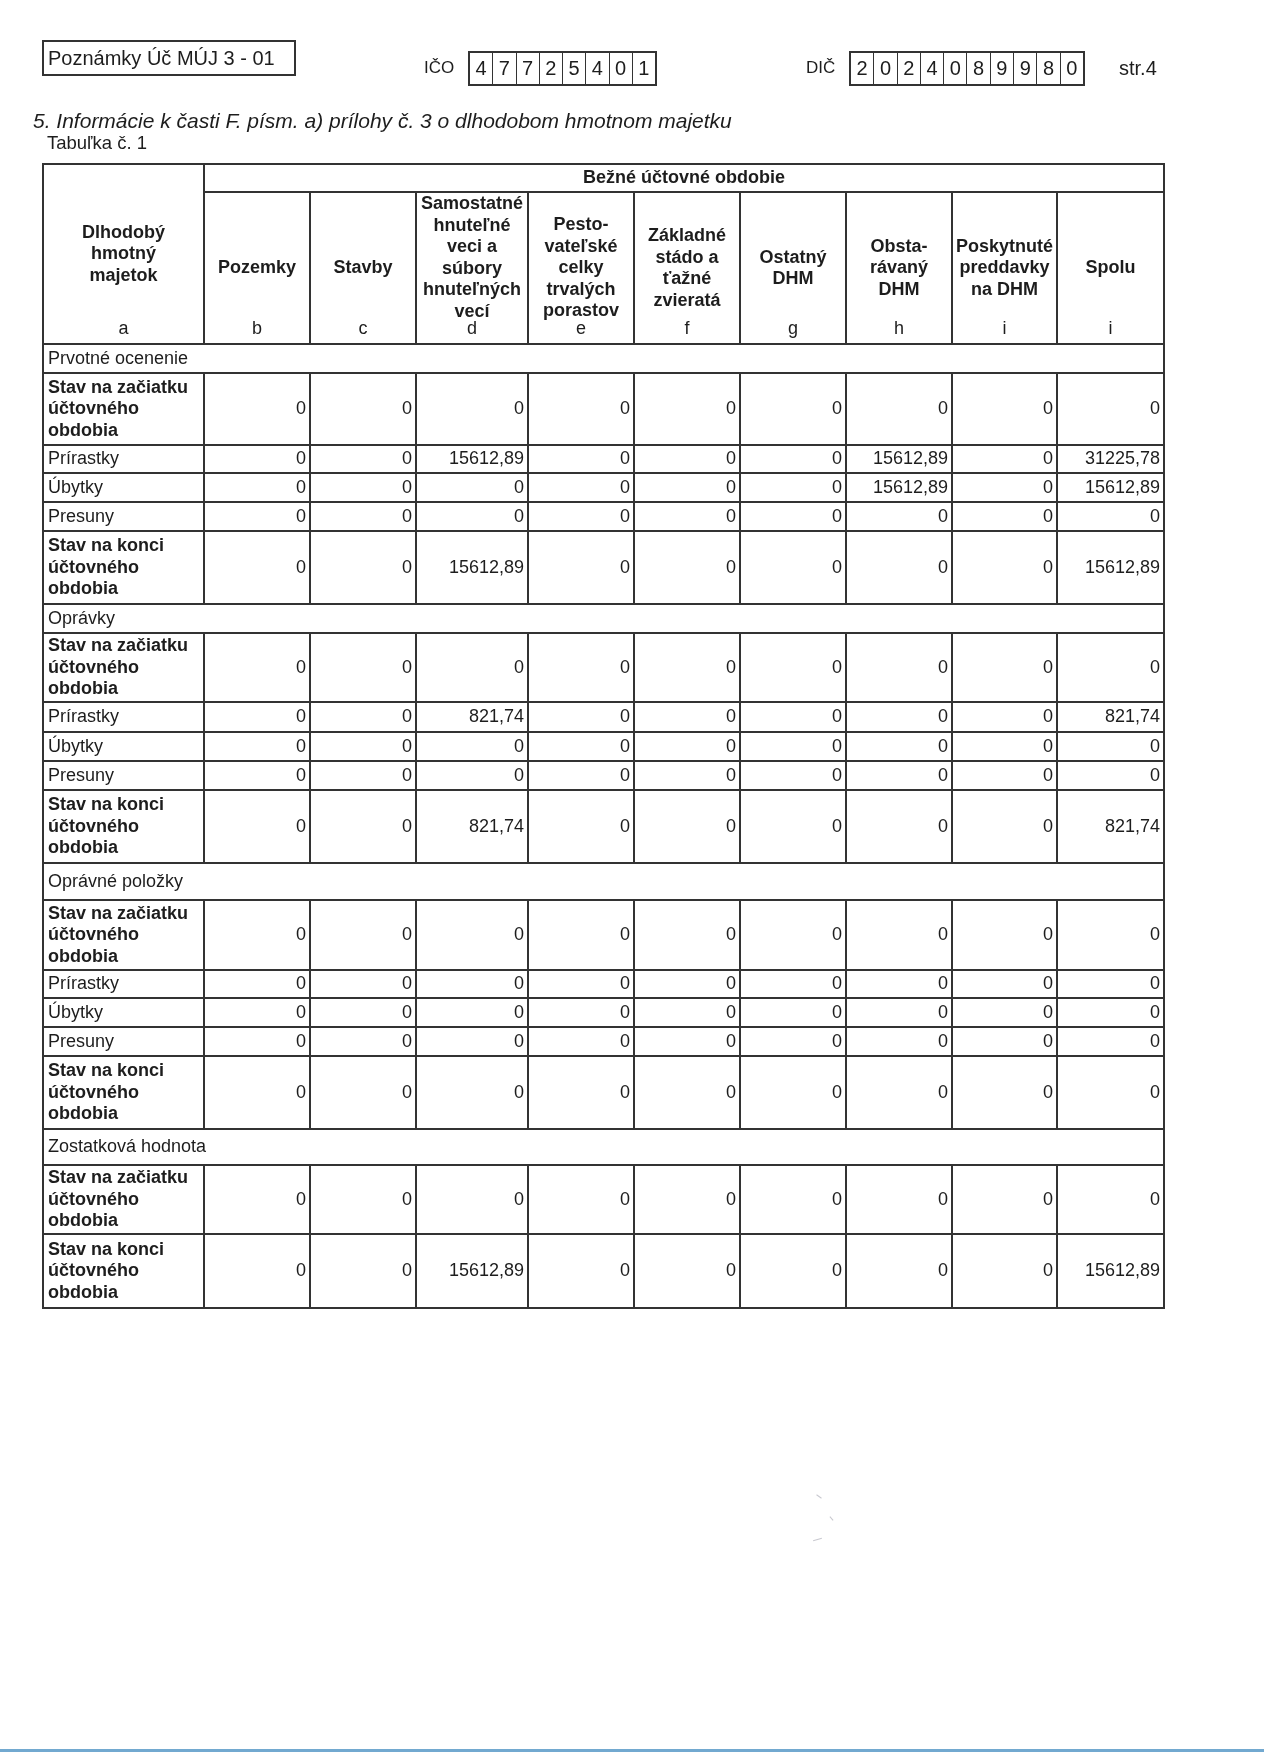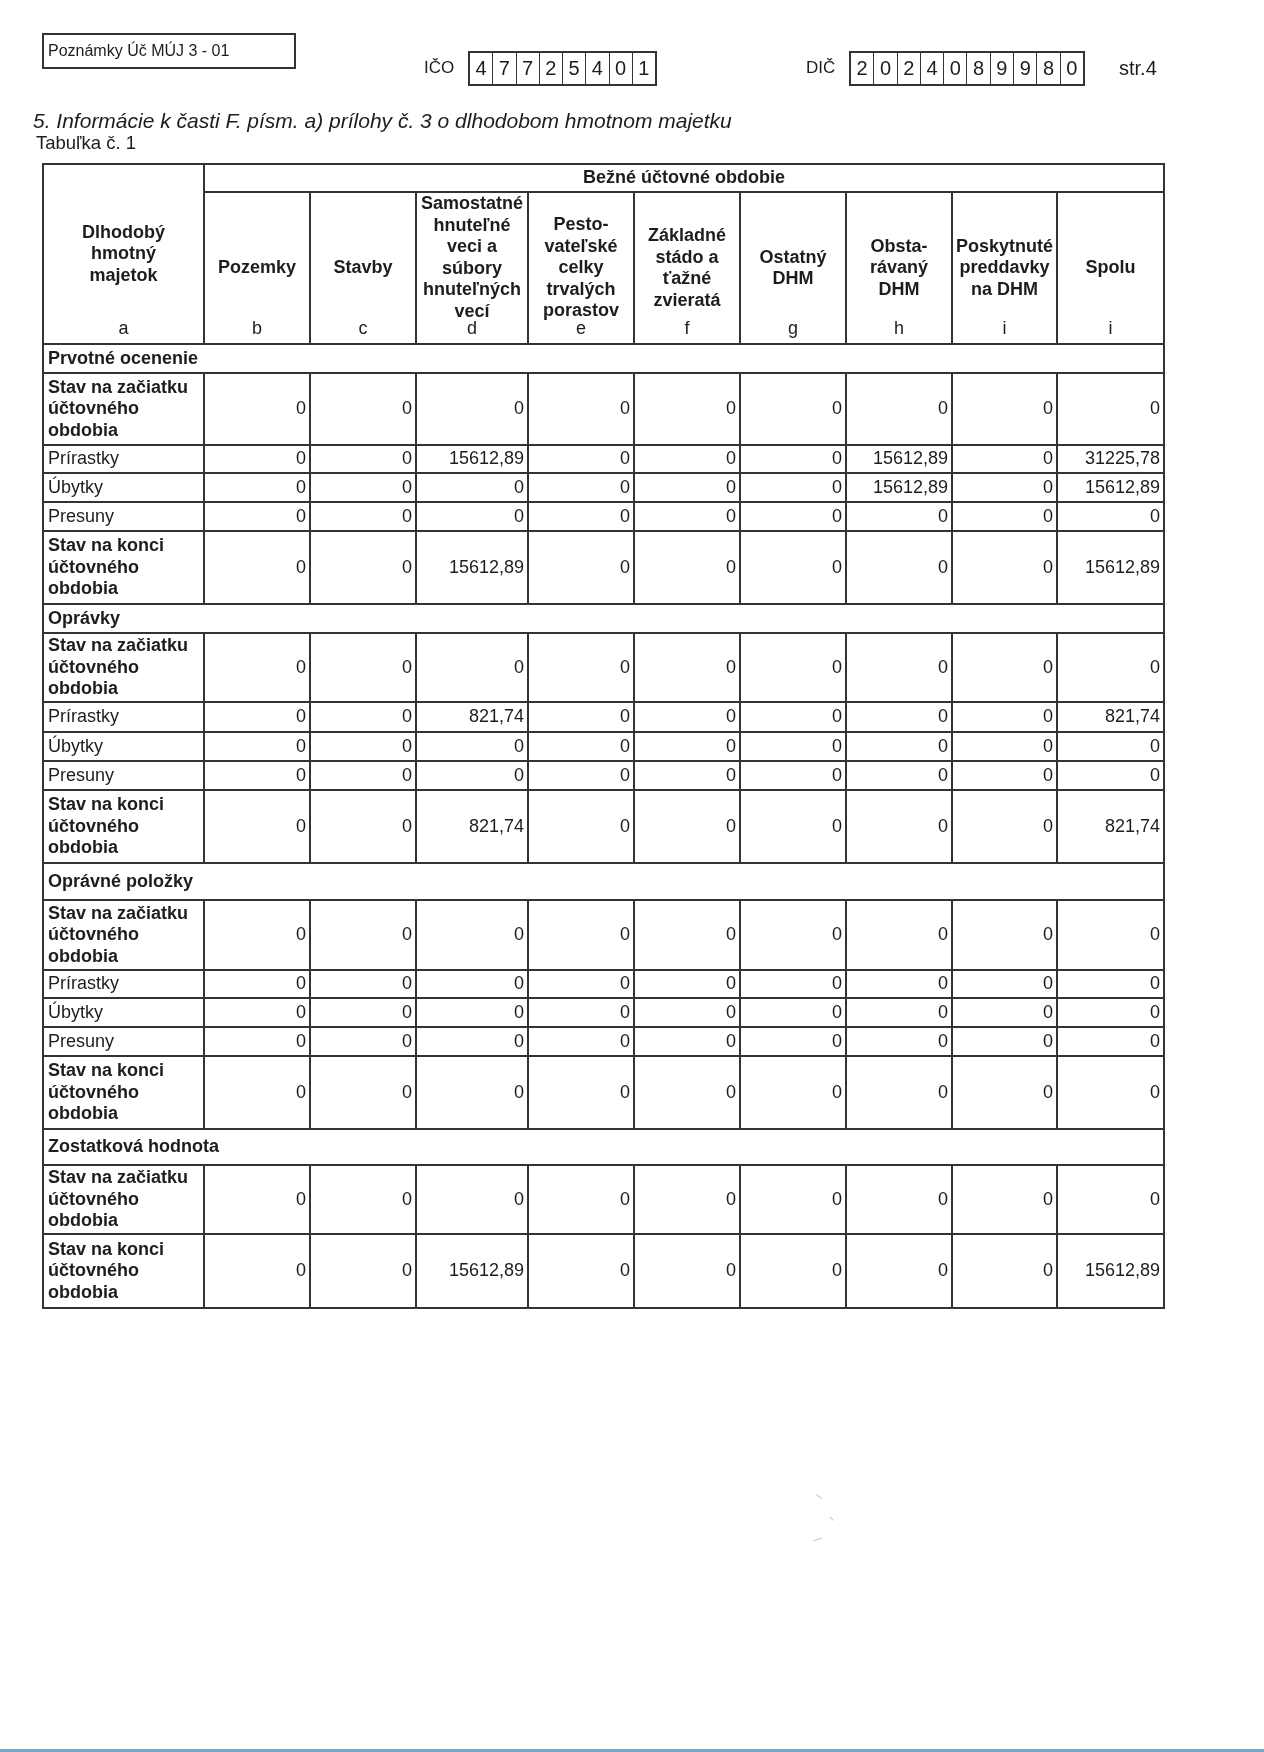--- a/index.html
+++ b/index.html
@@ -5,42 +5,42 @@
   html, body { margin: 0; padding: 0; }
   body {
     width: 1264px; height: 1752px; position: relative; overflow: hidden;
     background: #ffffff; color: #1d1d1d;
     font-family: "Liberation Sans", sans-serif;
   }
   .abs { position: absolute; }
 
   
   .form-box {
-    left: 42px; top: 33px; width: 254px; height: 36px; box-sizing: border-box;
-    border: 2px solid #333; font-size: 16px; line-height: 32px; padding-left: 4px;
+    left: 42px; top: 40px; width: 254px; height: 36px; box-sizing: border-box;
+    border: 2px solid #333; font-size: 20px; line-height: 32px; padding-left: 4px;
     white-space: nowrap;
   }
   .id-label { top: 52px; font-size: 17px; line-height: 32px; }
   .ico-label { left: 424px; }
   .dic-label { left: 806px; }
   .digits {
     top: 51px; height: 35px; display: flex; box-sizing: border-box;
     border: 2px solid #333;
   }
   .ico-digits { left: 468px; width: 189px; }
   .dic-digits { left: 849px; width: 236px; }
   .digit {
     flex: 1; text-align: center; font-size: 20px; line-height: 31px;
     border-right: 1.5px solid #333; box-sizing: border-box;
   }
   .digit:last-child { border-right: none; }
   .page-num { left: 1119px; top: 52px; font-size: 20px; line-height: 32px; }
 
   .doc-title { left: 33px; top: 110px; font-size: 21px; line-height: 22px; white-space: nowrap; font-style: italic; }
-  .doc-caption { left: 36px; top: 132px; font-size: 18.5px; line-height: 22px; white-space: nowrap; }
+  .doc-caption { left: 47px; top: 132px; font-size: 18.5px; line-height: 22px; white-space: nowrap; }
 
   
   .dhm-table {
     position: absolute; left: 42px; top: 163px; width: 1121px;
     border-collapse: collapse; table-layout: fixed;
     font-size: 18px; line-height: 21.5px;
   }
   .dhm-table td {
     border: 2px solid #333; padding: 0; vertical-align: middle;
   }
@@ -50,21 +50,21 @@
   .hlabel {
     position: absolute; left: 0; right: 0; top: 0; bottom: 0;
     display: flex; align-items: center; justify-content: center;
     text-align: center; font-weight: bold; white-space: pre-line;
   }
   .hlabel.top { align-items: flex-start; }
   .hletter {
     position: absolute; left: 0; right: 0; bottom: 5px; text-align: center;
     font-weight: normal; line-height: 20px;
   }
-  .section-cell { padding-left: 4px !important; font-weight: bold; }
+  .section-cell { padding-left: 4px !important; font-weight: normal; }
   .lbl { padding: 0 4px !important; text-align: left; }
   .lbl.b { font-weight: bold; border-radius: 28px; }
   .val { text-align: right; padding-right: 3px !important; }
 
   
   .scan-mark { background: #9a9aa8; opacity: 0.55; height: 1px; }
   .scan-line { left: 0; bottom: 0; width: 1264px; height: 3px; background: #4f93c4; opacity: 0.8; }
 </style>
 </head>
 <body>

